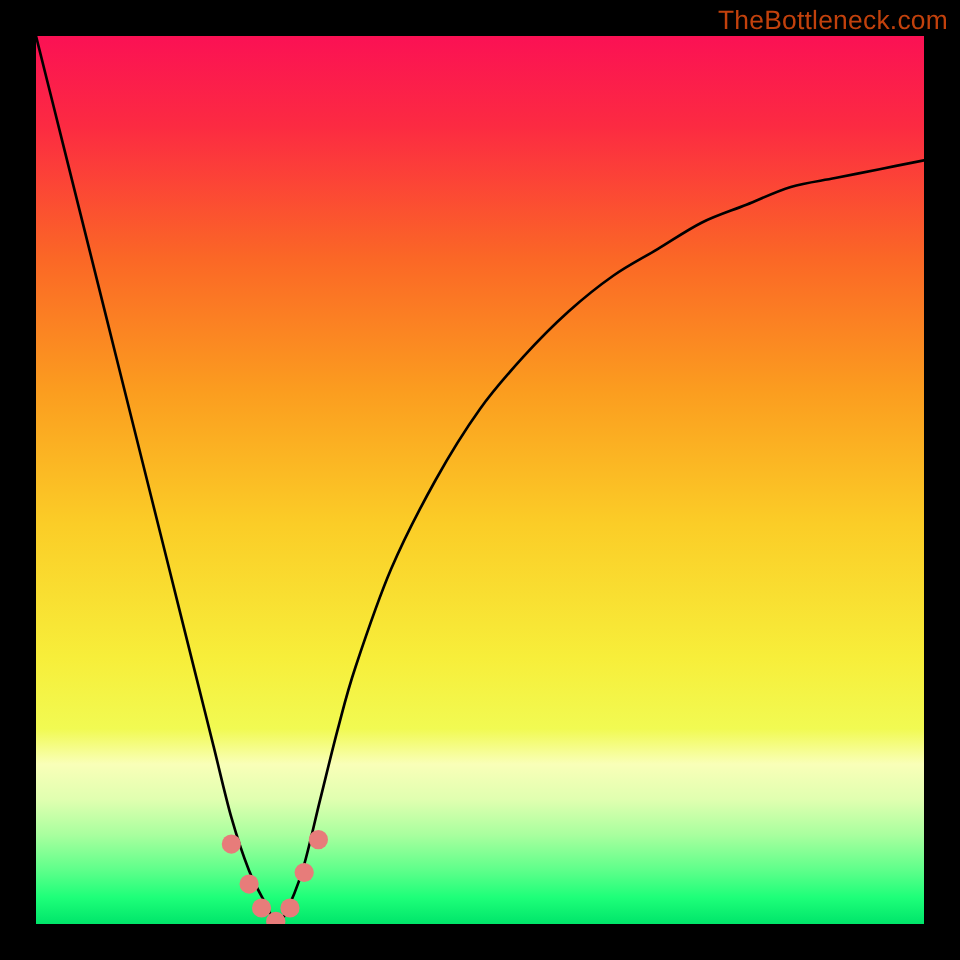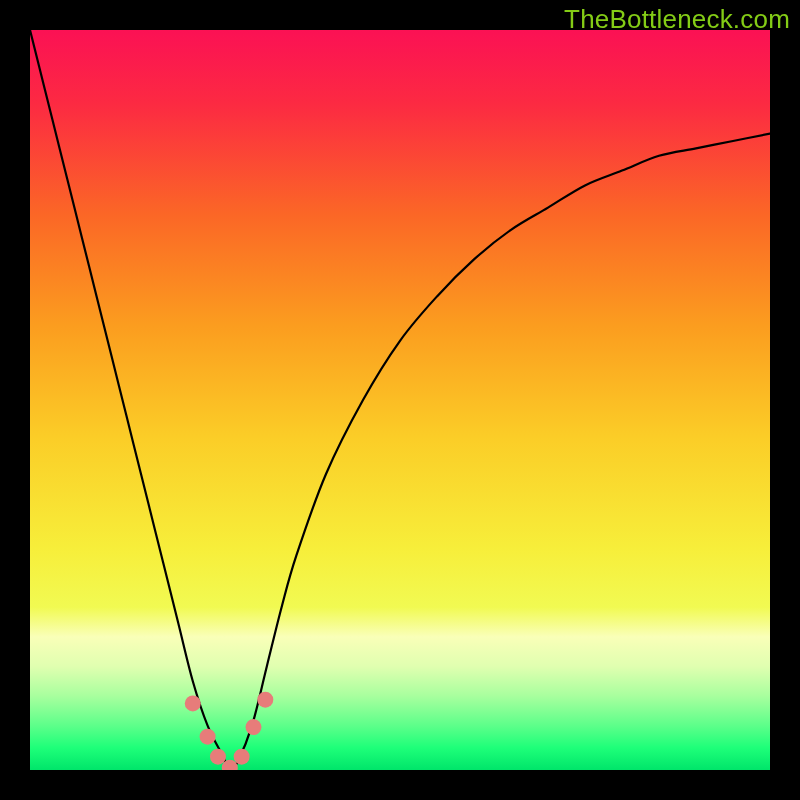--- a/index.html
+++ b/index.html
@@ -8,22 +8,22 @@
     height: 800px;
     background: #000;
     position: relative;
     font-family: Arial, Helvetica, sans-serif;
     overflow: hidden;
   }
   .watermark {
     position: absolute;
     top: 4px;
     right: 10px;
-    color: #84cc16;
-    font-size: 26px;
+    color: #c2410c;
+    font-size: 22px;
     font-weight: 500;
     z-index: 20;
     letter-spacing: 0.2px;
   }
   .plot {
     position: absolute;
     left: 30px;
     top: 30px;
     width: 740px;
     height: 740px;

